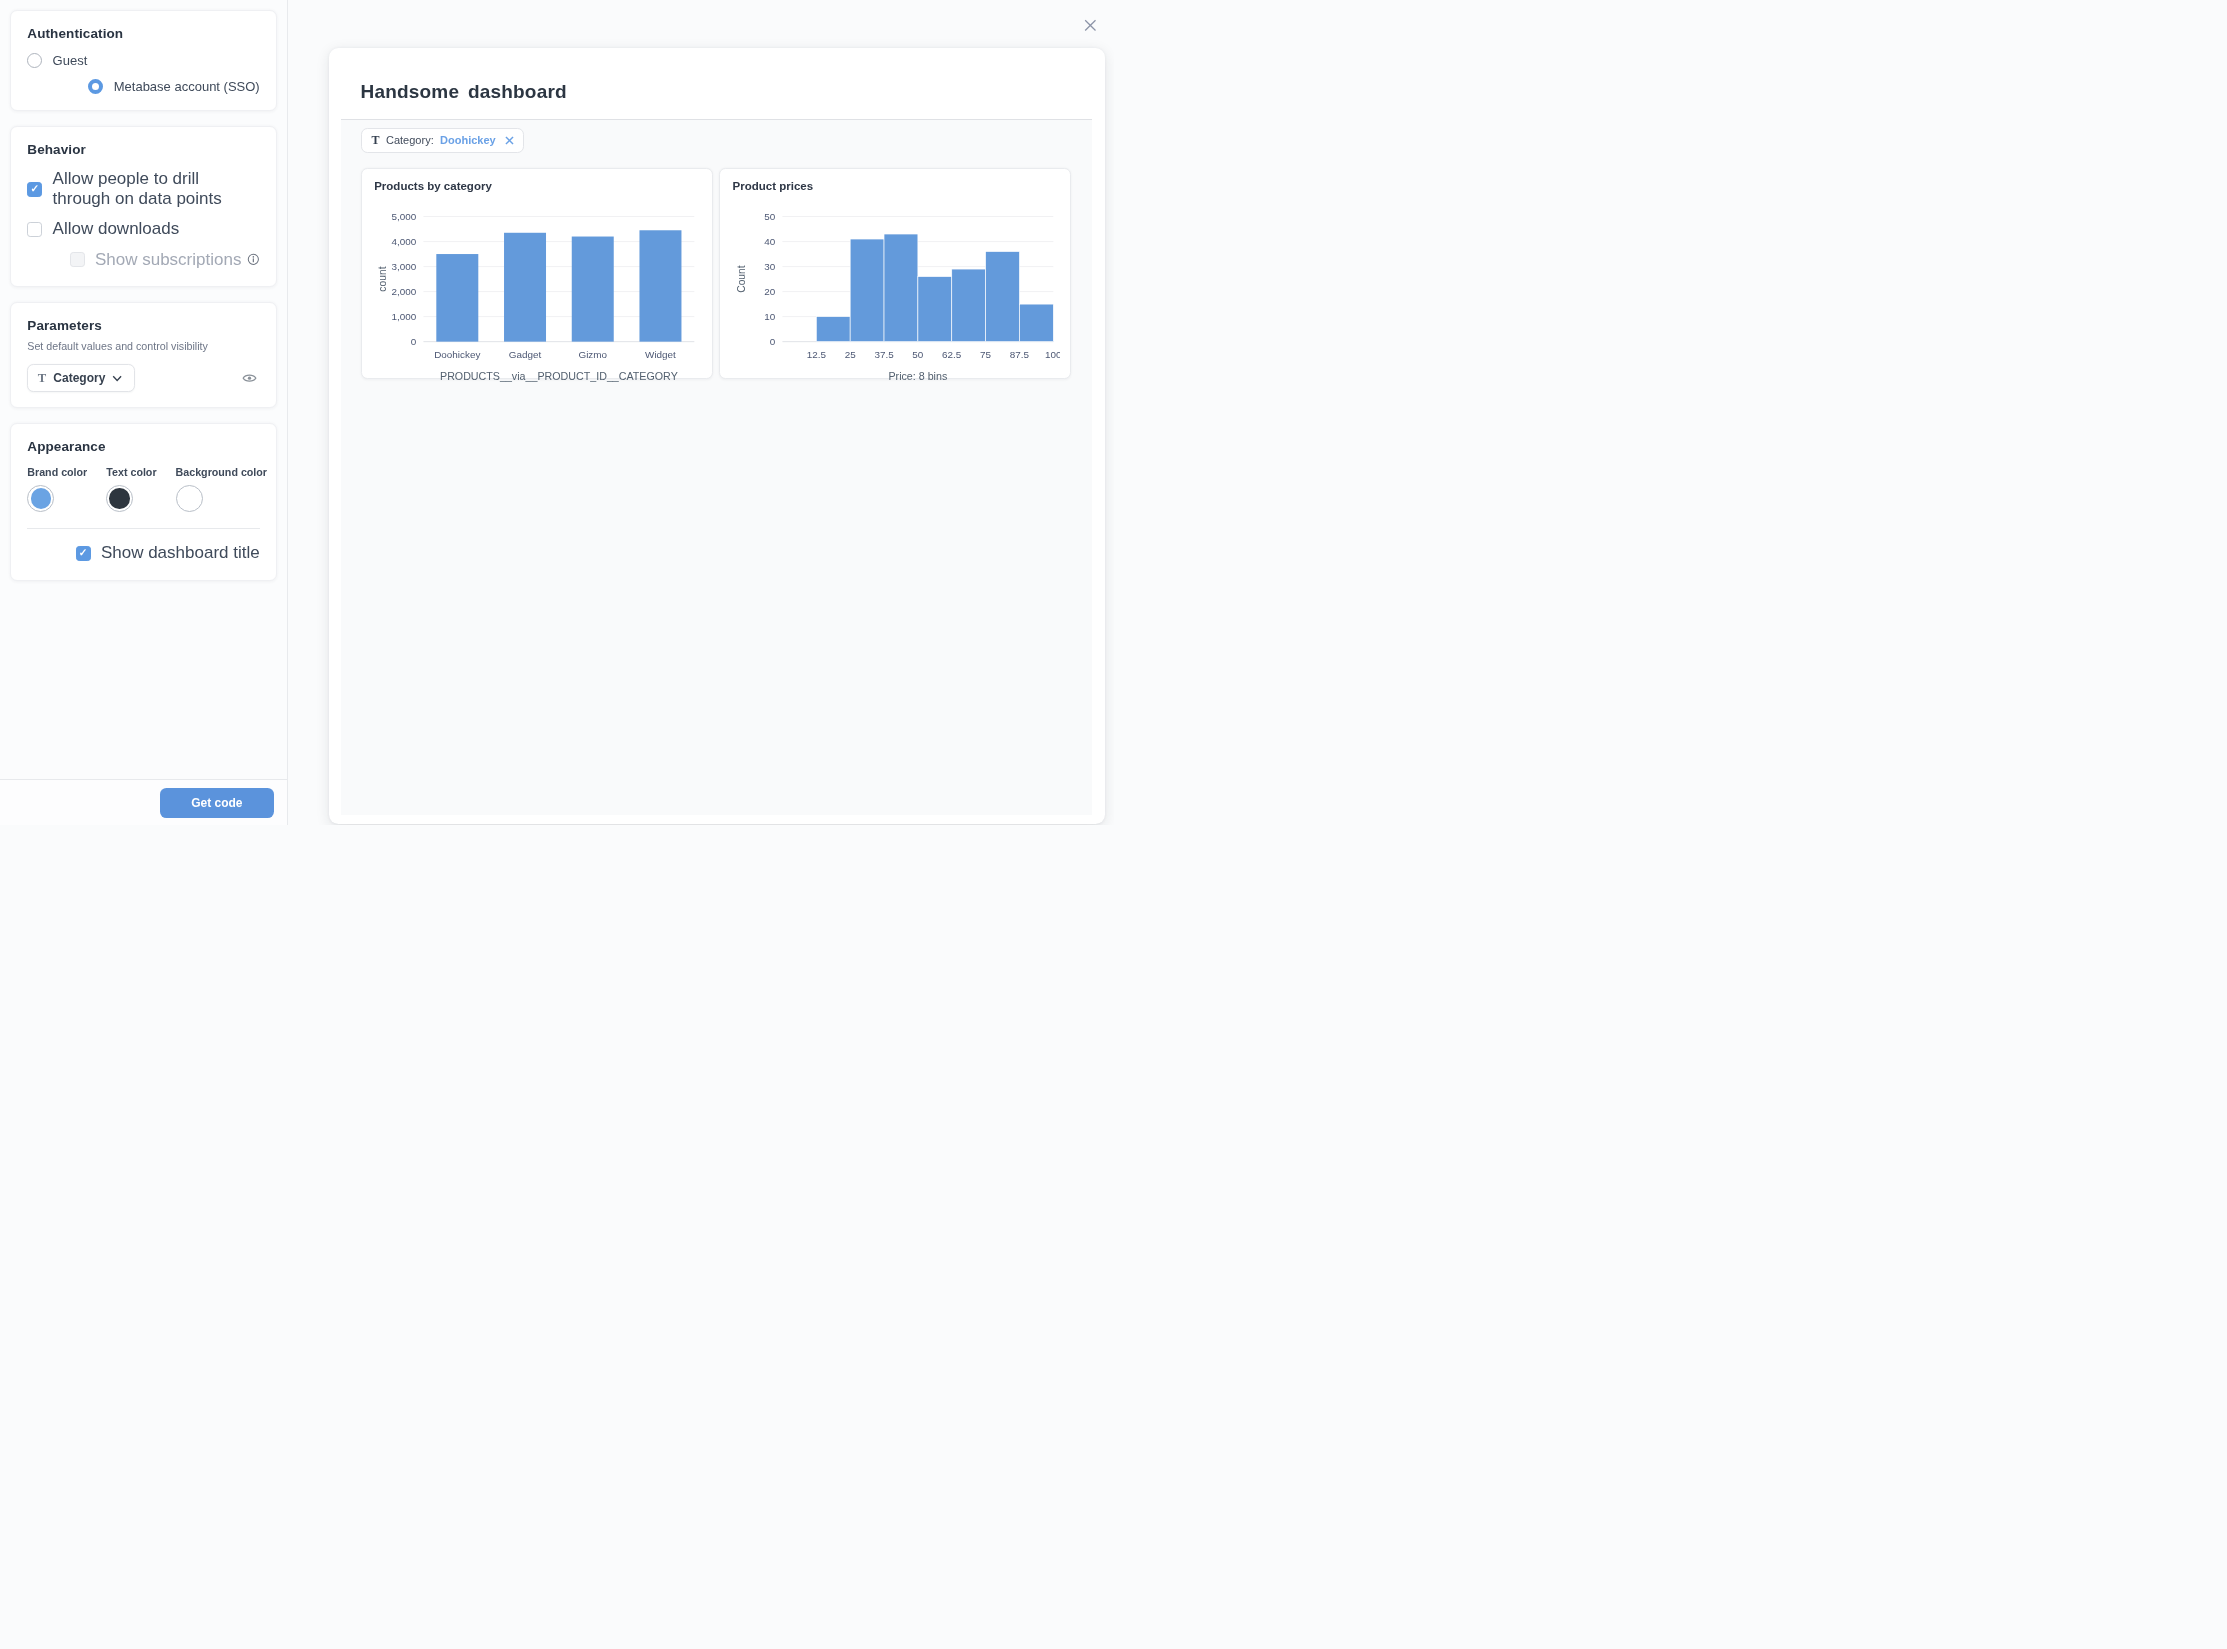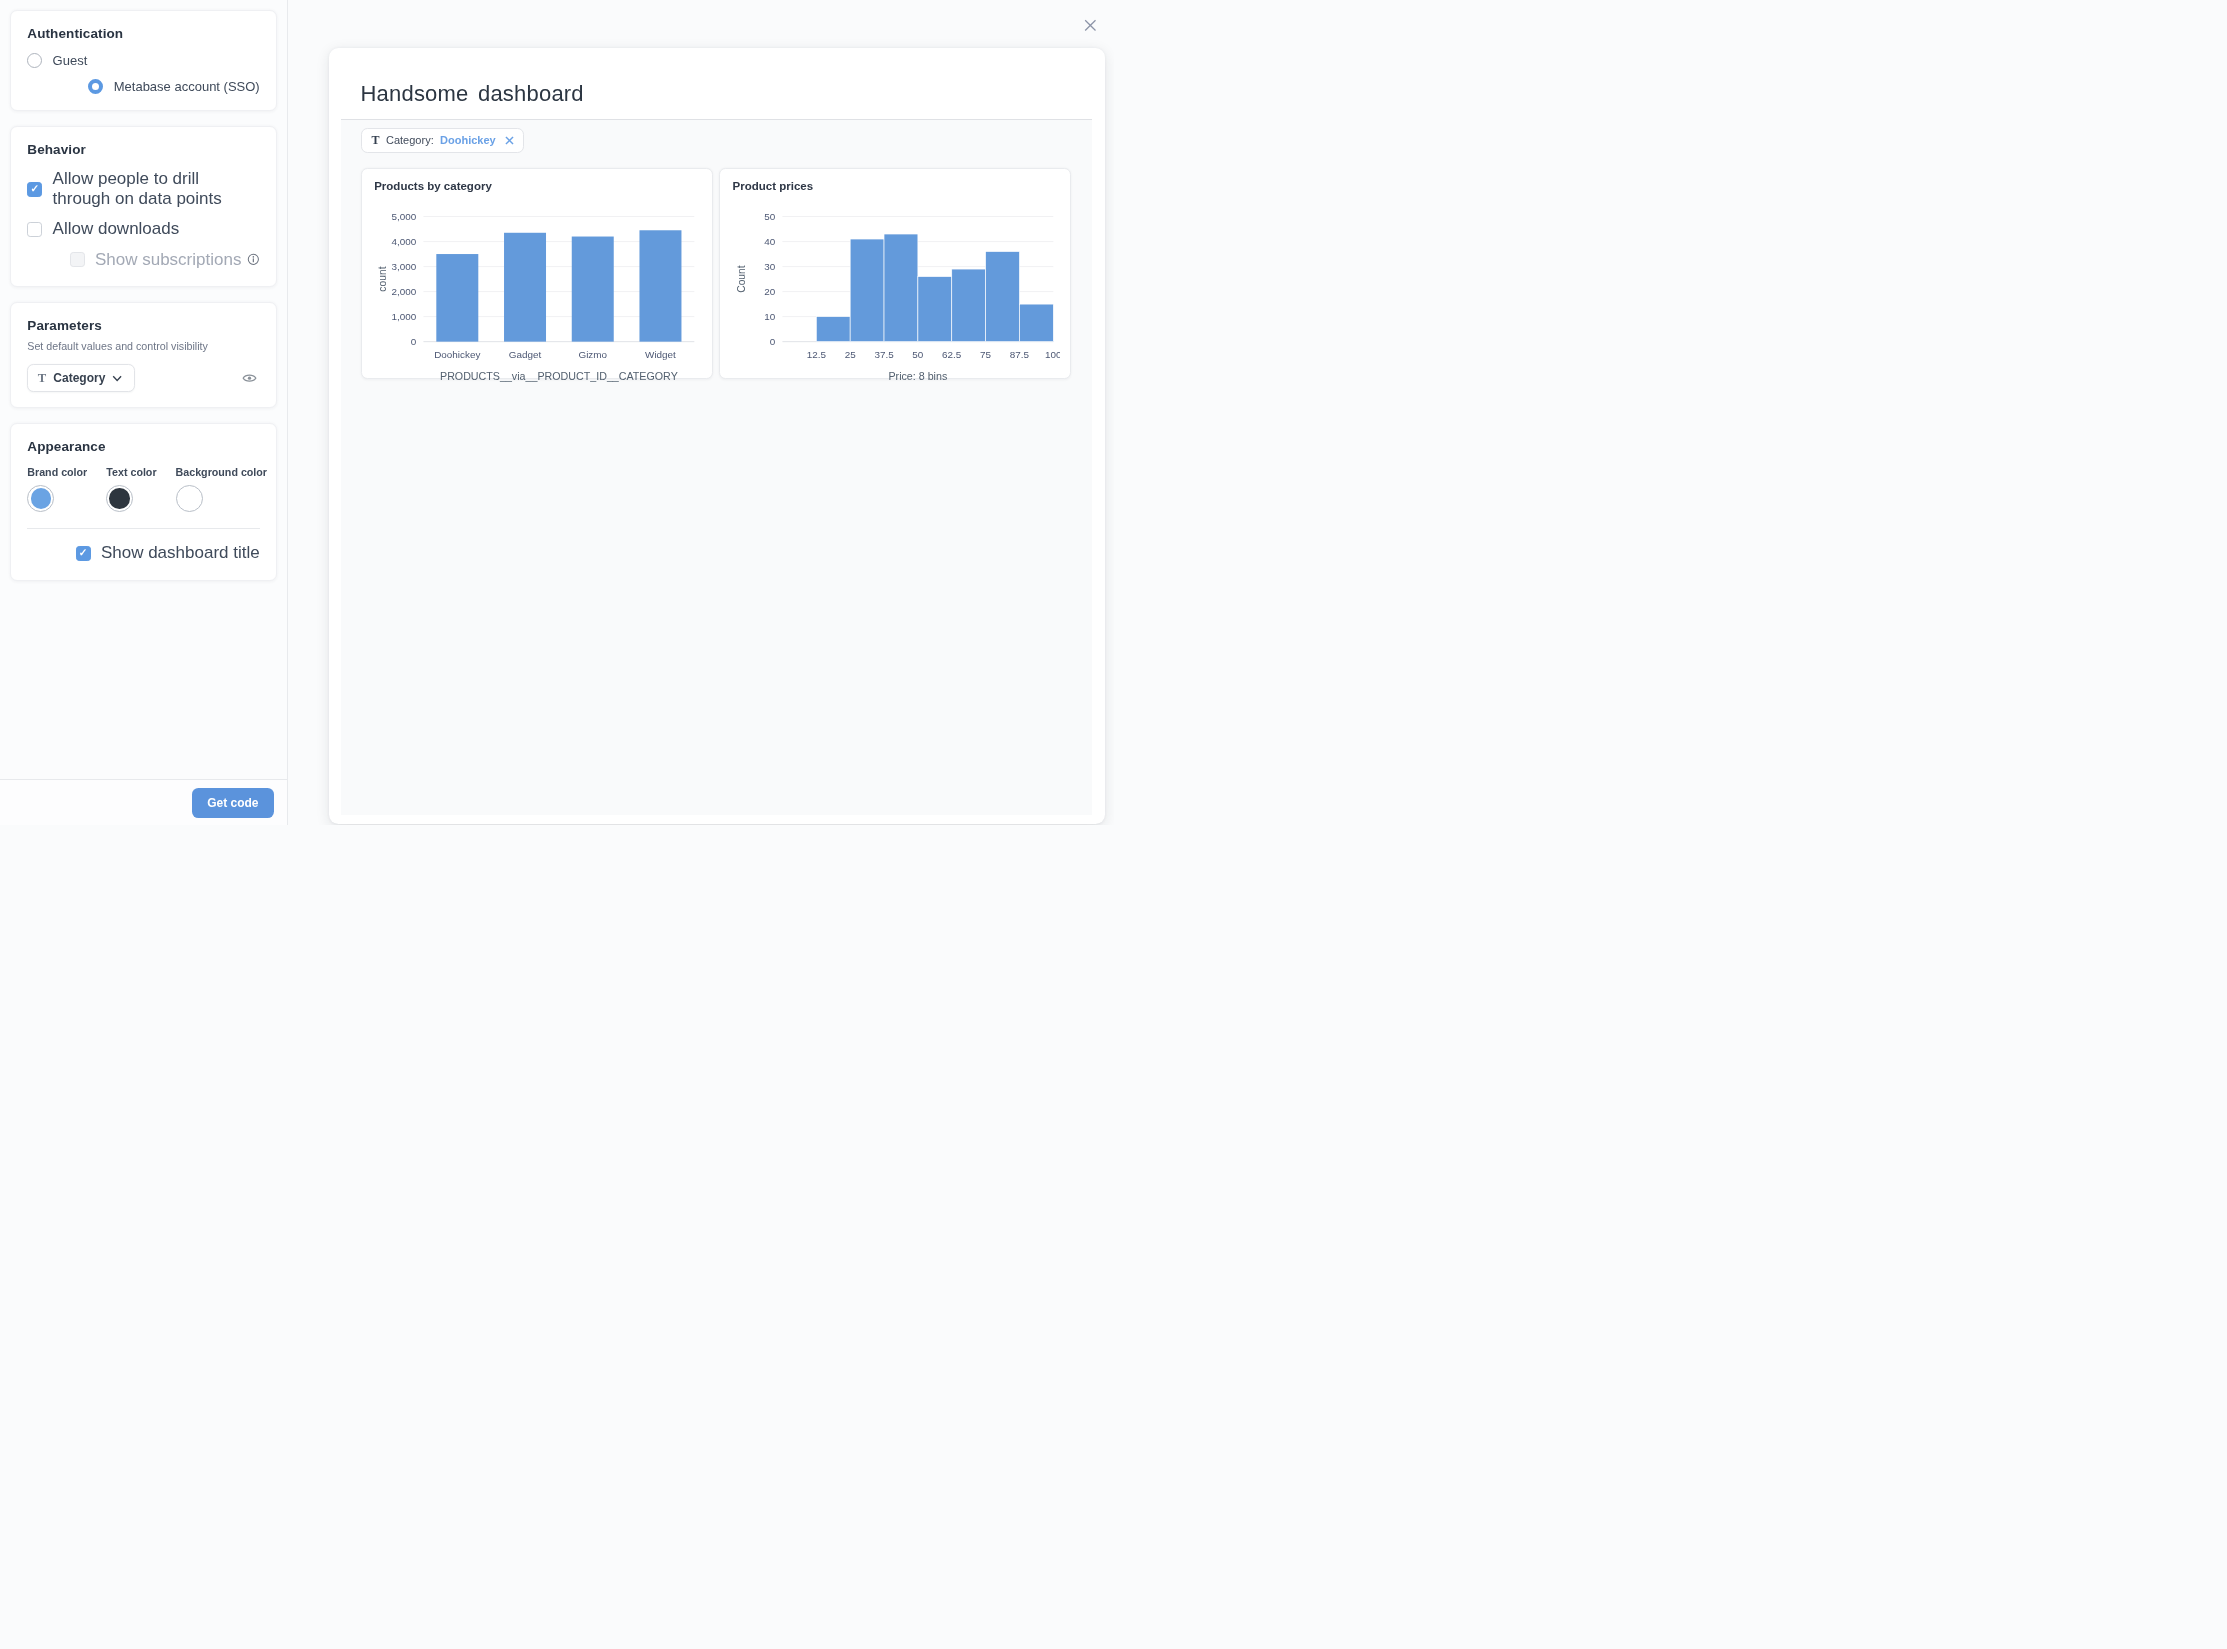--- a/index.html
+++ b/index.html
@@ -89,35 +89,35 @@
   
   .left-footer {
     position:absolute; left:0; right:0; bottom:0; height:46px;
     border-top:0.8px solid #e7e9ec; background:#fdfdfe;
     display:flex; align-items:center; justify-content:flex-end;
     padding-right:13.5px;
   }
   .get-code-btn {
     background:#5b93dc; color:#fff; font-size:12px; font-weight:700;
     font-family:"Liberation Sans", sans-serif;
-    border:none; border-radius:6.4px; padding:8px 15px; cursor:pointer;
+    border:none; border-radius:6.4px; padding:8px 31px; cursor:pointer;
   }
 
   
   .right-area { position:absolute; left:315px; top:0; right:0; bottom:0; }
   .close-btn { position:absolute; top:13.5px; right:12px; cursor:pointer; padding:3.2px; }
 
   .modal-card {
     position:absolute; left:13.5px; top:48px; width:776px; height:776px;
     background:#ffffff; border-radius:9.5px;
     box-shadow:0 3.2px 14.3px rgba(30,35,45,0.10), 0 0.8px 3.2px rgba(30,35,45,0.06);
   }
   .dash-title {
     position:absolute; left:32px; top:33px;
-    font-size:22px; font-weight:400; color:#2c3642;
+    font-size:19px; font-weight:700; color:#2c3642;
     word-spacing:3.2px; letter-spacing:0.2px;
   }
   .dash-body {
     position:absolute; left:12px; right:12.7px; top:71px; bottom:9.5px;
     background:#f9fafb; border-top:0.8px solid #dfe1e5;
   }
 
   .filter-chip {
     position:absolute; left:20.6px; top:8px; height:24.6px;
     background:#fff; border:0.8px solid #e3e5e9; border-radius:6.4px;

